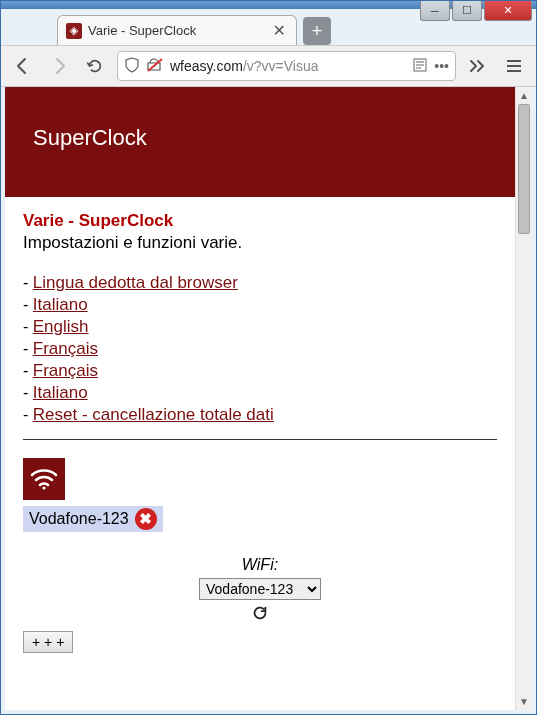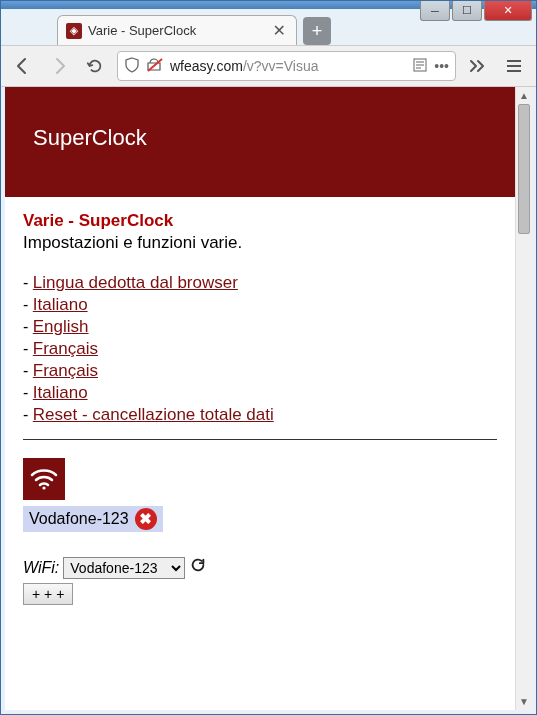--- a/index.html
+++ b/index.html
@@ -233,20 +233,21 @@
     font-weight: bold;
     font-size: 15px;
     cursor: pointer;
   }
   .form-row {
     display: flex;
     align-items: center;
     gap: 4px;
     margin-top: 4px;
     font-size: 16px;
+    flex-direction: column;
   }
   .form-row label { font-style: italic; }
   .form-row select, .form-row input[type=text], .form-row input[type=password] {
     border: 1px solid #888;
     font-size: 14px;
     padding: 1px 2px;
   }
   .form-row select { width: 122px; }
   .form-row input { width: 180px; }
   .refresh-icon { color: #333; font-size: 18px; cursor: pointer; }

